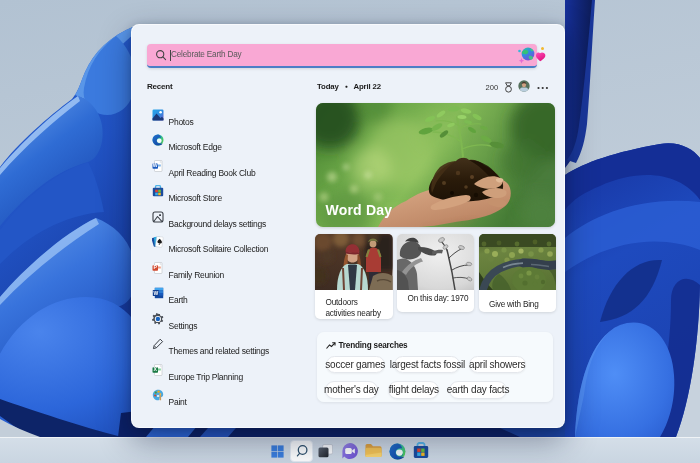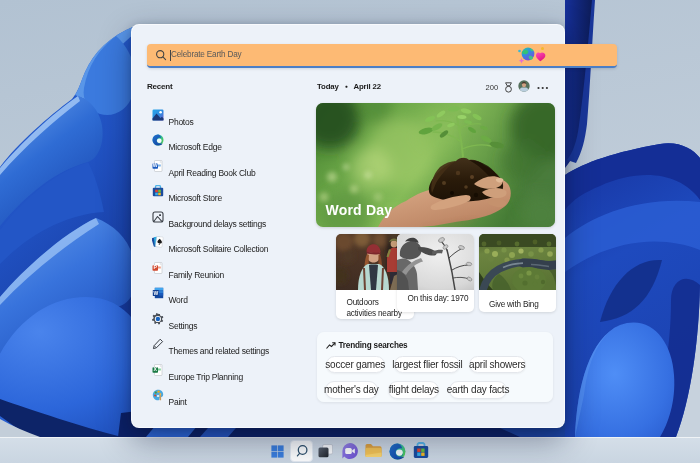--- a/index.html
+++ b/index.html
@@ -8,22 +8,22 @@
        font-family:"Liberation Sans",sans-serif;}
   #bg{position:absolute;left:0;top:0;}
   #taskbar{position:absolute;left:0;top:437px;width:700px;height:26px;
     background:linear-gradient(#d4dee8,#c9d5e1);border-top:1px solid rgba(255,255,255,.7);
     box-sizing:border-box;}
   .tbi{position:absolute;top:0;}
   #panel{position:absolute;left:131px;top:24px;width:434px;height:404px;
     background:#edf2f9;border-radius:8px;
     box-shadow:0 12px 32px rgba(8,18,50,.42), 0 2px 8px rgba(8,18,50,.25);
     border:1px solid rgba(255,255,255,.6);box-sizing:border-box;}
-  #searchbar{position:absolute;left:15px;top:19px;width:470px;height:24px;
-    background:#fdba74;border-radius:4px;box-sizing:border-box;
+  #searchbar{position:absolute;left:15px;top:19px;width:390px;height:24px;
+    background:#f9a8d4;border-radius:4px;box-sizing:border-box;
     border-bottom:2.5px solid #4b7ec6;box-shadow:0 1px 3px rgba(0,0,0,.12);}
   #searchtext{position:absolute;left:24px;top:6px;font-size:8.2px;letter-spacing:-0.2px;color:#5a5a5a;}
   #cursor{position:absolute;left:22.5px;top:5.5px;width:1px;height:11px;background:#444;}
   .row{position:absolute;height:13px;line-height:13px;font-size:8.5px;letter-spacing:-0.25px;color:#1b1b1b;}
   .row svg{position:absolute;left:4.5px;top:1px;}
   .rtxt{position:absolute;left:21.5px;top:0;white-space:nowrap;margin-top:8px;}
   #recent{position:absolute;left:15px;top:57px;font-size:8px;letter-spacing:-0.2px;font-weight:bold;color:#1b1b1b;}
   #today{position:absolute;left:185px;top:57px;font-size:7.8px;letter-spacing:-0.15px;font-weight:bold;color:#1b1b1b;}
   #hdr-right{position:absolute;left:353.5px;top:55px;font-size:7.6px;color:#333;}
   #hero{position:absolute;left:184px;top:78px;width:239px;height:124px;border-radius:7px;
@@ -424,21 +424,21 @@
     </div>
   <div class="row" style="left:15px;top:261px;">
     <svg width="12" height="12" viewBox="0 0 12 12">
         <rect x="2.8" y="0.8" width="8.4" height="10.4" fill="#1247a0"></rect>
         <rect x="2.8" y="0.8" width="8.4" height="2.6" fill="#41a5ee"></rect>
         <rect x="2.8" y="3.4" width="8.4" height="2.6" fill="#2b7cd3"></rect>
         <rect x="2.8" y="6" width="8.4" height="2.6" fill="#185abd"></rect>
         <rect x="0.8" y="3" width="6" height="6" rx="0.6" fill="#103f91"></rect>
         <text x="3.8" y="7.5" font-size="5" font-weight="bold" fill="#fff" text-anchor="middle" font-family="Liberation Sans">W</text>
       </svg>
-    <div class="rtxt">Word</div>
+    <div class="rtxt">Earth</div>
     </div>
   <div class="row" style="left:15px;top:286.5px;">
     <svg width="12" height="12" viewBox="0 0 12 12">
         <path d="M6,0.8 L7.1,0.8 L7.5,2.2 L8.9,2.8 L10.2,2.1 L11,3.5 L10,4.6 L10.2,6 L11.4,6.8 L10.8,8.2 L9.4,8.1 L8.5,9.2 L8.9,10.6 L7.5,11.2 L6.5,10.1 L5.1,10.2 L4.3,11.4 L2.9,10.8 L3.1,9.3 L2,8.4 L0.6,8.7 L0.2,7.2 L1.4,6.4 L1.3,5 L0.2,4.1 L0.9,2.7 L2.3,2.9 L3.3,1.9 L3.1,0.5 Z" fill="#4a4f57" transform="rotate(10 6 6)"></path>
         <circle cx="5.9" cy="6" r="3.1" fill="#fff"></circle>
         <circle cx="5.9" cy="6" r="2.2" fill="#1663c0"></circle>
       </svg>
     <div class="rtxt">Settings</div>
     </div>
   <div class="row" style="left:15px;top:312px;">
@@ -463,21 +463,21 @@
         <path d="M6,0.8 C9,0.8 11.2,2.8 11.2,5.4 C11.2,7.2 10,8 8.8,8.2 C7.8,8.4 7.4,8.9 7.5,9.7 C7.6,10.6 7,11.3 5.9,11.3 C3.2,11.3 0.8,9 0.8,6 C0.8,3.1 3.1,0.8 6,0.8 Z" fill="#4aa8e0"></path>
         <circle cx="3.2" cy="6.5" r="1.1" fill="#d2482a"></circle>
         <circle cx="3.8" cy="3.6" r="1.1" fill="#4a9e3a"></circle>
         <circle cx="6.6" cy="2.6" r="1.2" fill="#f2a81e"></circle>
         <rect x="5" y="6.2" width="2.4" height="1.6" rx="0.3" fill="#fff"></rect>
         <rect x="7.6" y="4.2" width="1.5" height="7" rx="0.5" fill="#c89a5e"></rect>
         <rect x="7.6" y="4.2" width="1.5" height="2" rx="0.5" fill="#e8b84e"></rect>
       </svg>
     <div class="rtxt">Paint</div>
     </div>
-  <div class="card" id="card1" style="left:183px;top:209px;width:77.5px;height:84.5px;margin-left:21px;">
+  <div class="card" id="card1" style="left:183px;top:209px;width:77.5px;height:84.5px;">
     <svg width="77.5" height="56" viewBox="0 0 77.5 56">
       <defs>
           <linearGradient id="c1bg" x1="0" y1="0" x2="0" y2="1">
         <stop offset="0" stop-color="#553a28"></stop>
             <stop offset="1" stop-color="#3e2c22"></stop>
           </linearGradient>
         <filter id="c1b" x="-40%" y="-40%" width="180%" height="180%">
             <feGaussianBlur stdDeviation="2"></feGaussianBlur>
           </filter>
         </defs>
@@ -593,19 +593,19 @@
     </svg>
     <div class="ctxt" style="top:66px;">Give with Bing</div>
   </div>
   <div id="trend">
     <svg style="position:absolute;left:9px;top:10px" width="10" height="8" viewBox="0 0 10 8">
       <polyline points="0.5,6.5 3.5,3 5.5,4.5 9,0.8" fill="none" stroke="#222" stroke-width="1.1"></polyline>
       <polyline points="6.2,0.8 9,0.8 9,3.6" fill="none" stroke="#222" stroke-width="1.1"></polyline>
     </svg>
     <div id="trendhdr">Trending searches</div>
     <div class="pill" style="left:9.2px;top:24.1px;width:59px;">soccer games</div>
-    <div class="pill" style="left:77.9px;top:24.1px;width:66px;">largest flier fossil</div>
+    <div class="pill" style="left:77.9px;top:24.1px;width:66px;">largest facts fossil</div>
     <div class="pill" style="left:152.5px;top:24.1px;width:56.5px;">april showers</div>
     <div class="pill" style="left:8.1px;top:49.7px;width:53.5px;">mother's day</div>
     <div class="pill" style="left:71.6px;top:49.7px;width:51.4px;">flight delays</div>
     <div class="pill" style="left:132px;top:49.7px;width:58.9px;">earth day facts</div>
   </div>
 </div>
 
 </body></html>

